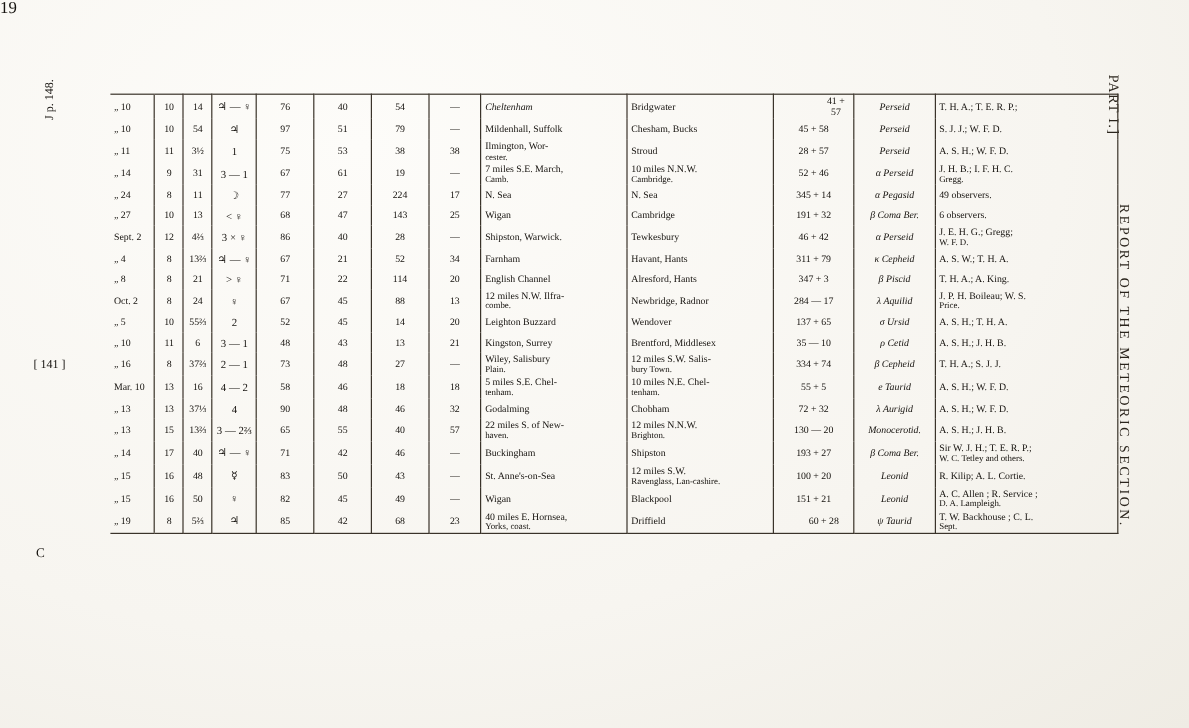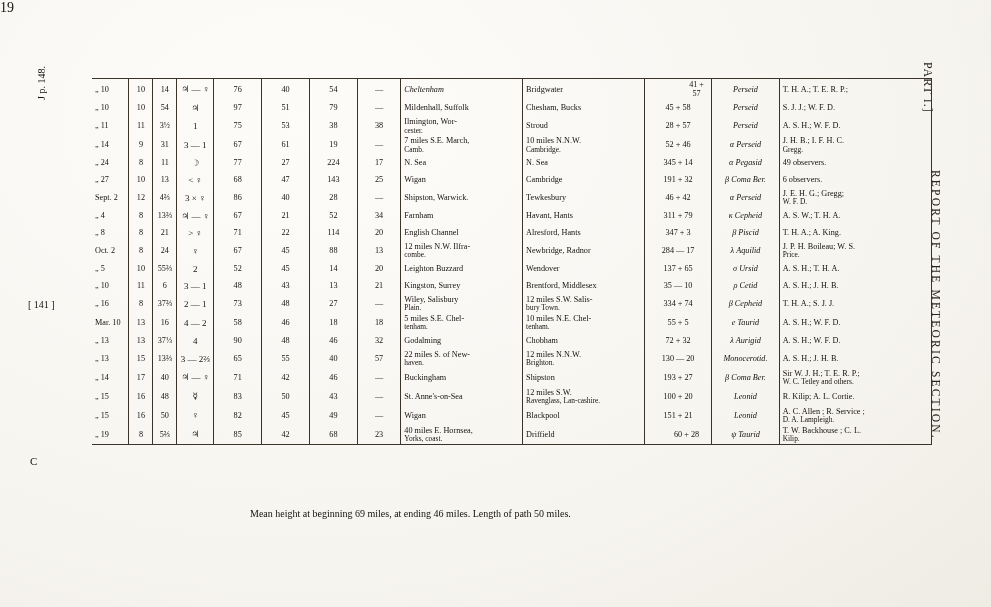--- a/index.html
+++ b/index.html
@@ -938,21 +938,20 @@
               <div>Driffield</div>
             </td>
             <td class="c" style="border-bottom: 1px solid rgb(58, 51, 42); padding-left: 20px;">
               <div>60 + 28</div>
             </td>
             <td class="c it" style="border-bottom: 1px solid rgb(58, 51, 42);">
               <div>ψ Taurid</div>
             </td>
             <td class="l" style="border-bottom: 1px solid rgb(58, 51, 42);">
               <div>T. W. Backhouse ; C. L.</div>
-              <div class="small">Kilip.</div>
+              <div class="small">Sept.</div>
             </td>
           </tr>
         </tbody>
     </table>
   </div>
 
-  <div class="footnote">Mean height at beginning 69 miles, at ending 46 miles.   Length of path 50 miles.</div>
 </div>
 
 </body></html>

